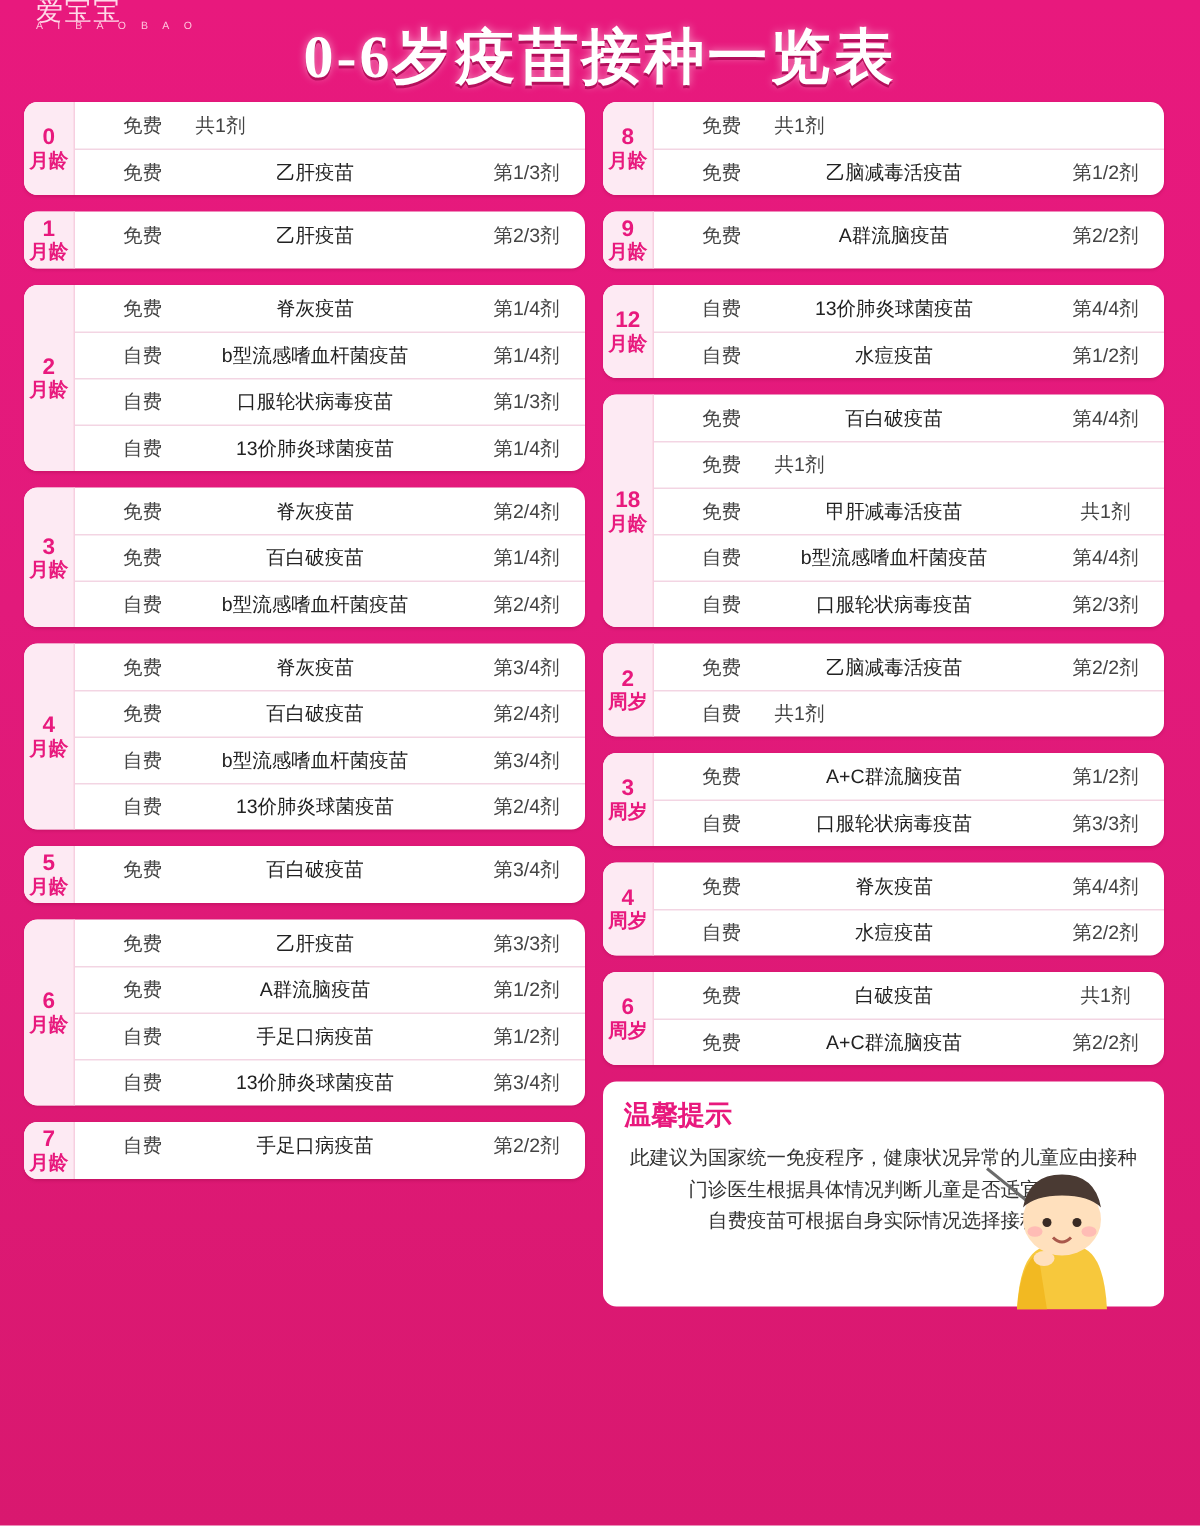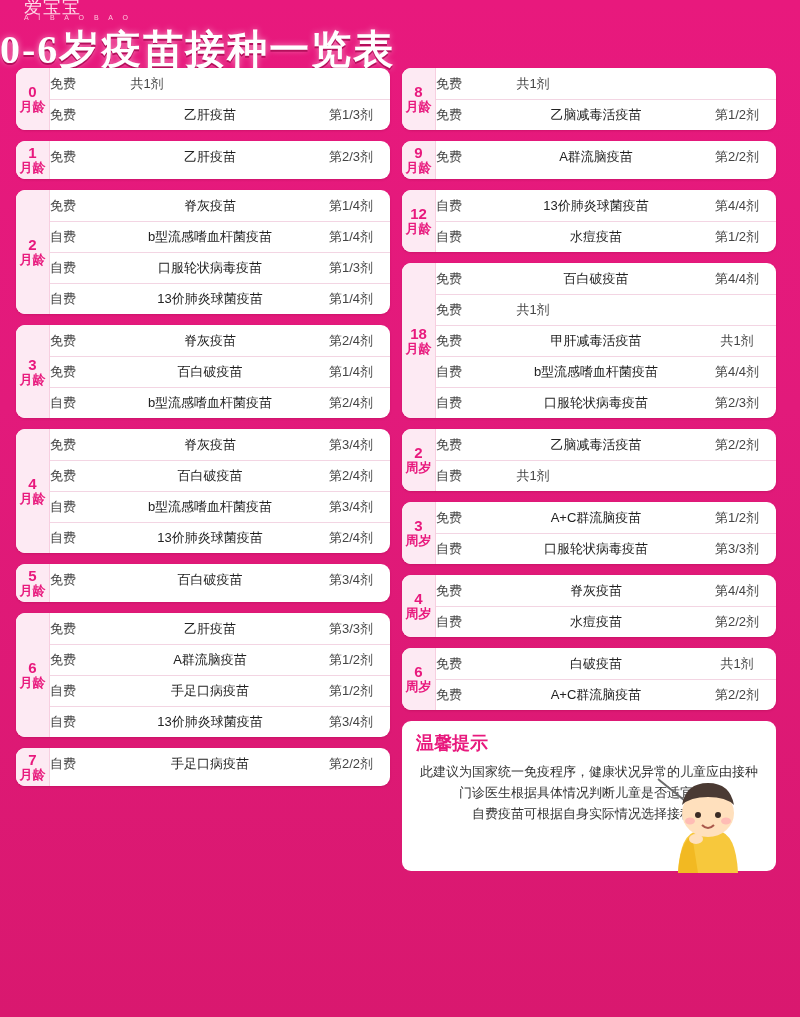--- a/index.html
+++ b/index.html
@@ -21,21 +21,21 @@
   .logo-mark {
     font-size: 18px; color: #ffd9e8; line-height: 14px;
     letter-spacing: 1px;
   }
   .logo-sub {
     font-size: 7px; color: #ffc4dc; letter-spacing: 4px;
   }
   .title-wrap {
     position: absolute;
     top: 10px; left: 0; width: 800px;
-    margin-top: 12px;
+    text-align: center;
   }
   .title {
     display: inline-block;
     font-size: 40px;
     font-weight: bold;
     color: #ffffff;
     letter-spacing: 2px;
     text-shadow: 0 2px 0 #b50f5c, 0 0 6px rgba(255,255,255,.5);
     font-family: "Liberation Serif", serif;
   }
@@ -78,21 +78,21 @@
     display: flex;
     align-items: center;
     height: 31px;
     font-size: 13px;
     color: #333;
   }
   .row + .row { border-top: 1px solid #f3d5e3; }
   .fee {
     width: 58px;
     flex: 0 0 58px;
-    text-align: left;
+    text-align: right;
     color: #444;
   }
   .vac {
     flex: 1 1 auto;
     text-align: center;
     color: #222;
   }
   .dose {
     width: 78px;
     flex: 0 0 78px;

